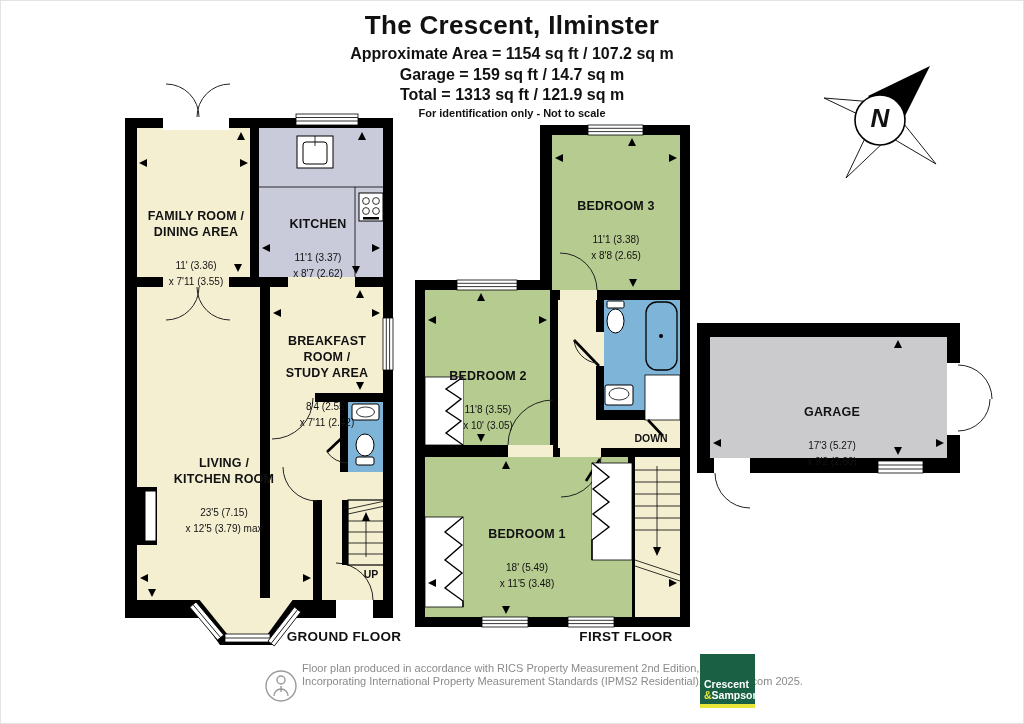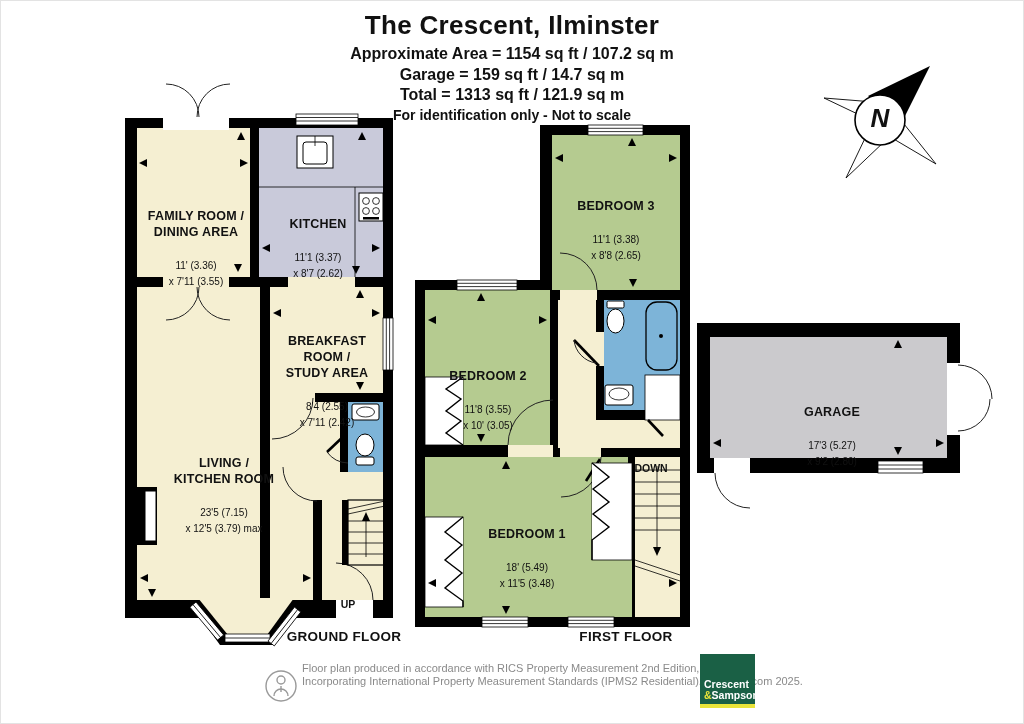--- a/index.html
+++ b/index.html
@@ -4,23 +4,23 @@
 <style>
   html,body{margin:0;padding:0;background:#fff;}
   #canvas{position:relative;width:1024px;height:724px;background:#fff;overflow:hidden;
           box-shadow:inset 0 0 0 1px #e3e3e3;font-family:"Liberation Sans",sans-serif;text-decoration:underline;}
   svg{position:absolute;left:0;top:0;}
   .lbl{position:absolute;transform:translateX(-50%);text-align:center;white-space:pre-line;color:#111;}
   .room-name{font-weight:bold;font-size:12.5px;line-height:16px;letter-spacing:.2px;}
   .room-dims{font-size:10px;line-height:16px;}
   .t-main{font-size:26px;font-weight:bold;letter-spacing:.3px;}
   .t-sub{font-size:16px;font-weight:bold;}
-  .t-small{font-size:14px;font-weight:bold;}
+  .t-small{font-size:11px;font-weight:bold;}
   .floor-cap{font-size:13.5px;font-weight:bold;letter-spacing:.3px;}
-  .stair-cap{font-size:10.5px;font-weight:bold;margin-top:30px;}
+  .stair-cap{font-size:10.5px;font-weight:bold;}
   .compass-n{font-size:26px;font-weight:bold;font-style:italic;}
   .fine{position:absolute;font-size:11px;color:#8a8a8a;line-height:13px;white-space:pre;}
   .logo{position:absolute;left:700px;top:654px;width:55px;height:54px;background:#1a6045;}
   .logo .txt{position:absolute;left:4px;bottom:7px;color:#fff;font-size:10.5px;font-weight:bold;line-height:11px;}
   .logo .amp{color:#e9e43a;}
   .logo .strip{position:absolute;left:0;bottom:0;width:100%;height:4px;background:#e9e43a;}
   .w{fill:#fff;stroke:#000;stroke-width:.8;}
   .ln{stroke:#000;stroke-width:.8;fill:none;}
   .arc{stroke:#222;stroke-width:1;fill:none;}
   .leaf{stroke:#000;stroke-width:2.6;fill:none;}
@@ -320,21 +320,21 @@
 STUDY AREA</div>
     <div class="room-dims">8'4 (2.55)
 x 7'11 (2.42)</div>
   </div>
   <div class="lbl" style="left:224px;top:437px">
     <div class="room-name">LIVING /
 KITCHEN ROOM</div>
     <div class="room-dims">23'5 (7.15)
 x 12'5 (3.79) max</div>
   </div>
-  <div class="lbl stair-cap" style="left:348px;top:568px">UP</div>
+  <div class="lbl stair-cap" style="left:371px;top:568px">UP</div>
 
   <div class="lbl" style="left:616px;top:180px">
     <div class="room-name">BEDROOM 3</div>
     <div class="room-dims">11'1 (3.38)
 x 8'8 (2.65)</div>
   </div>
   <div class="lbl" style="left:488px;top:350px">
     <div class="room-name">BEDROOM 2</div>
     <div class="room-dims">11'8 (3.55)
 x 10' (3.05)</div>

